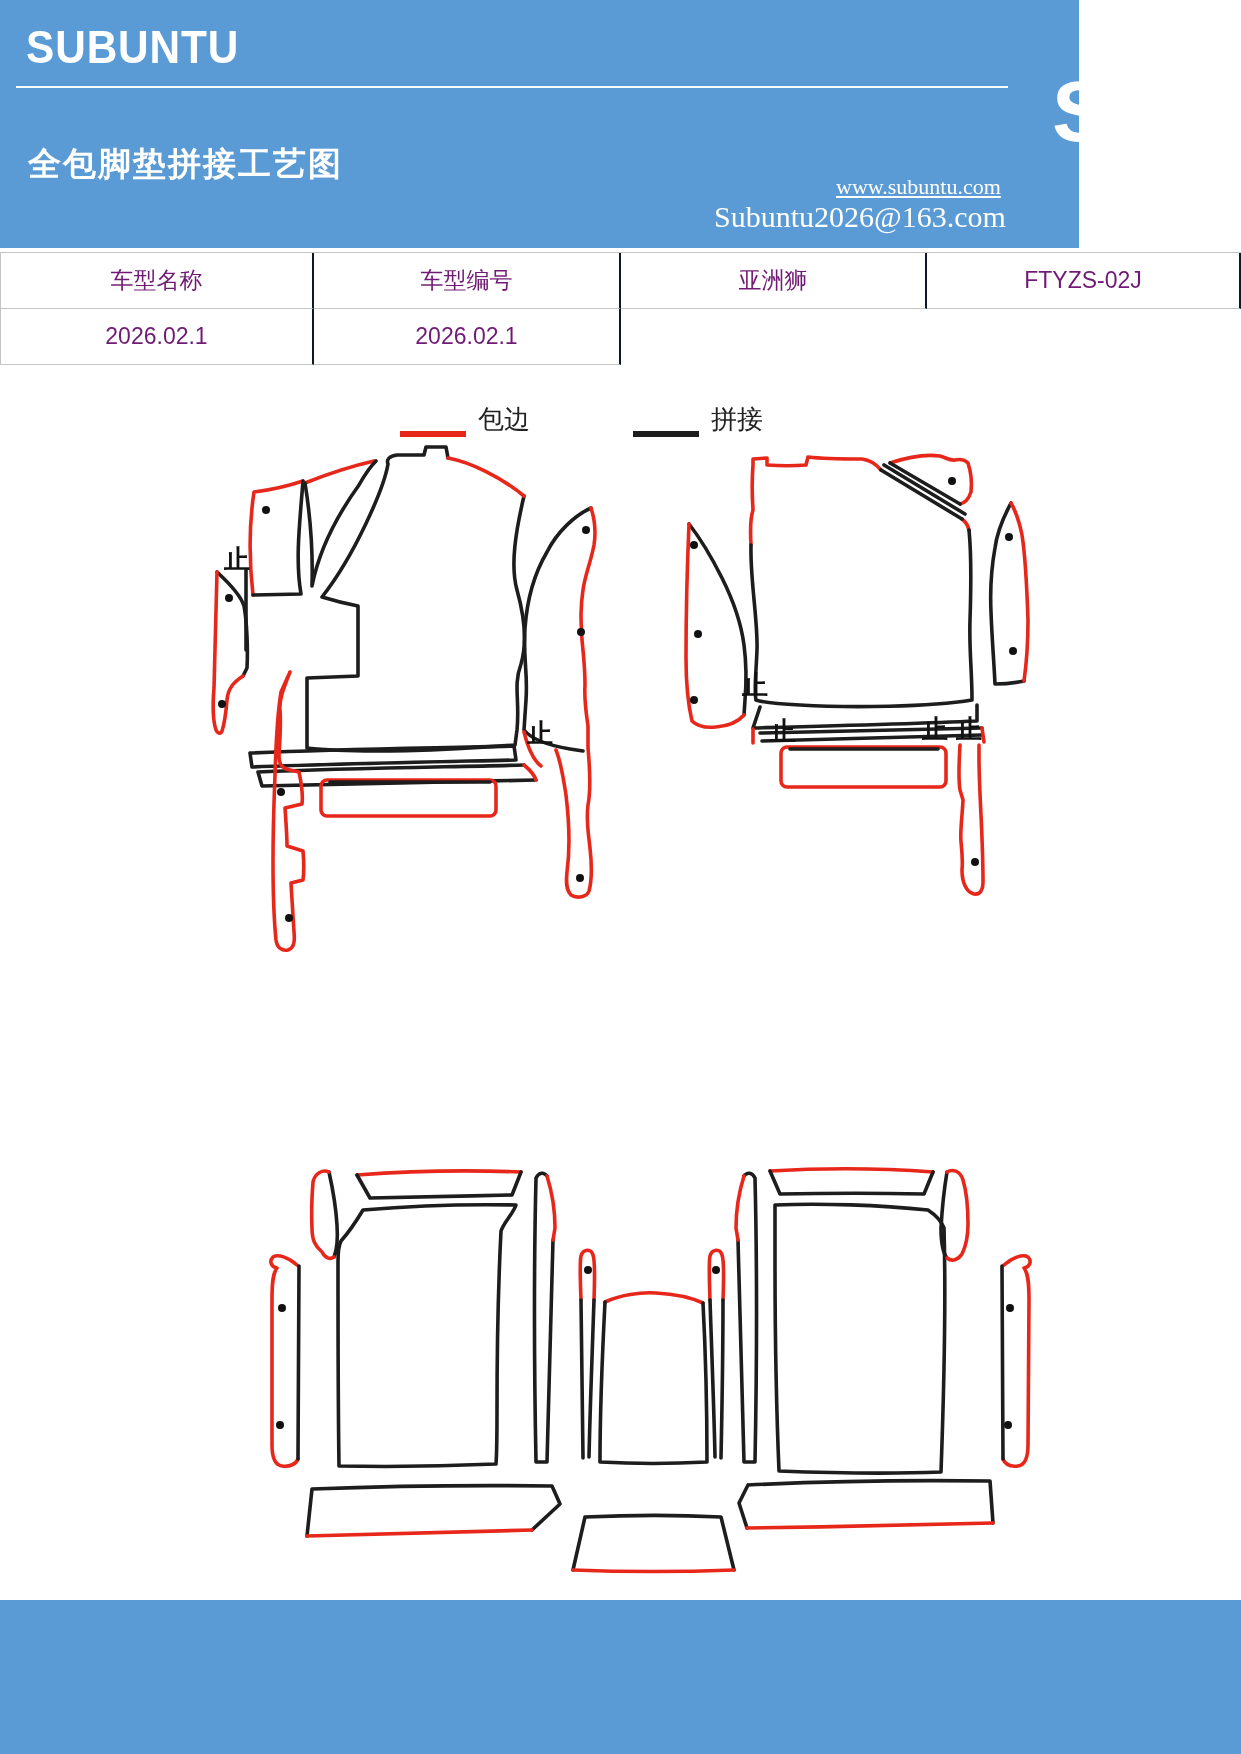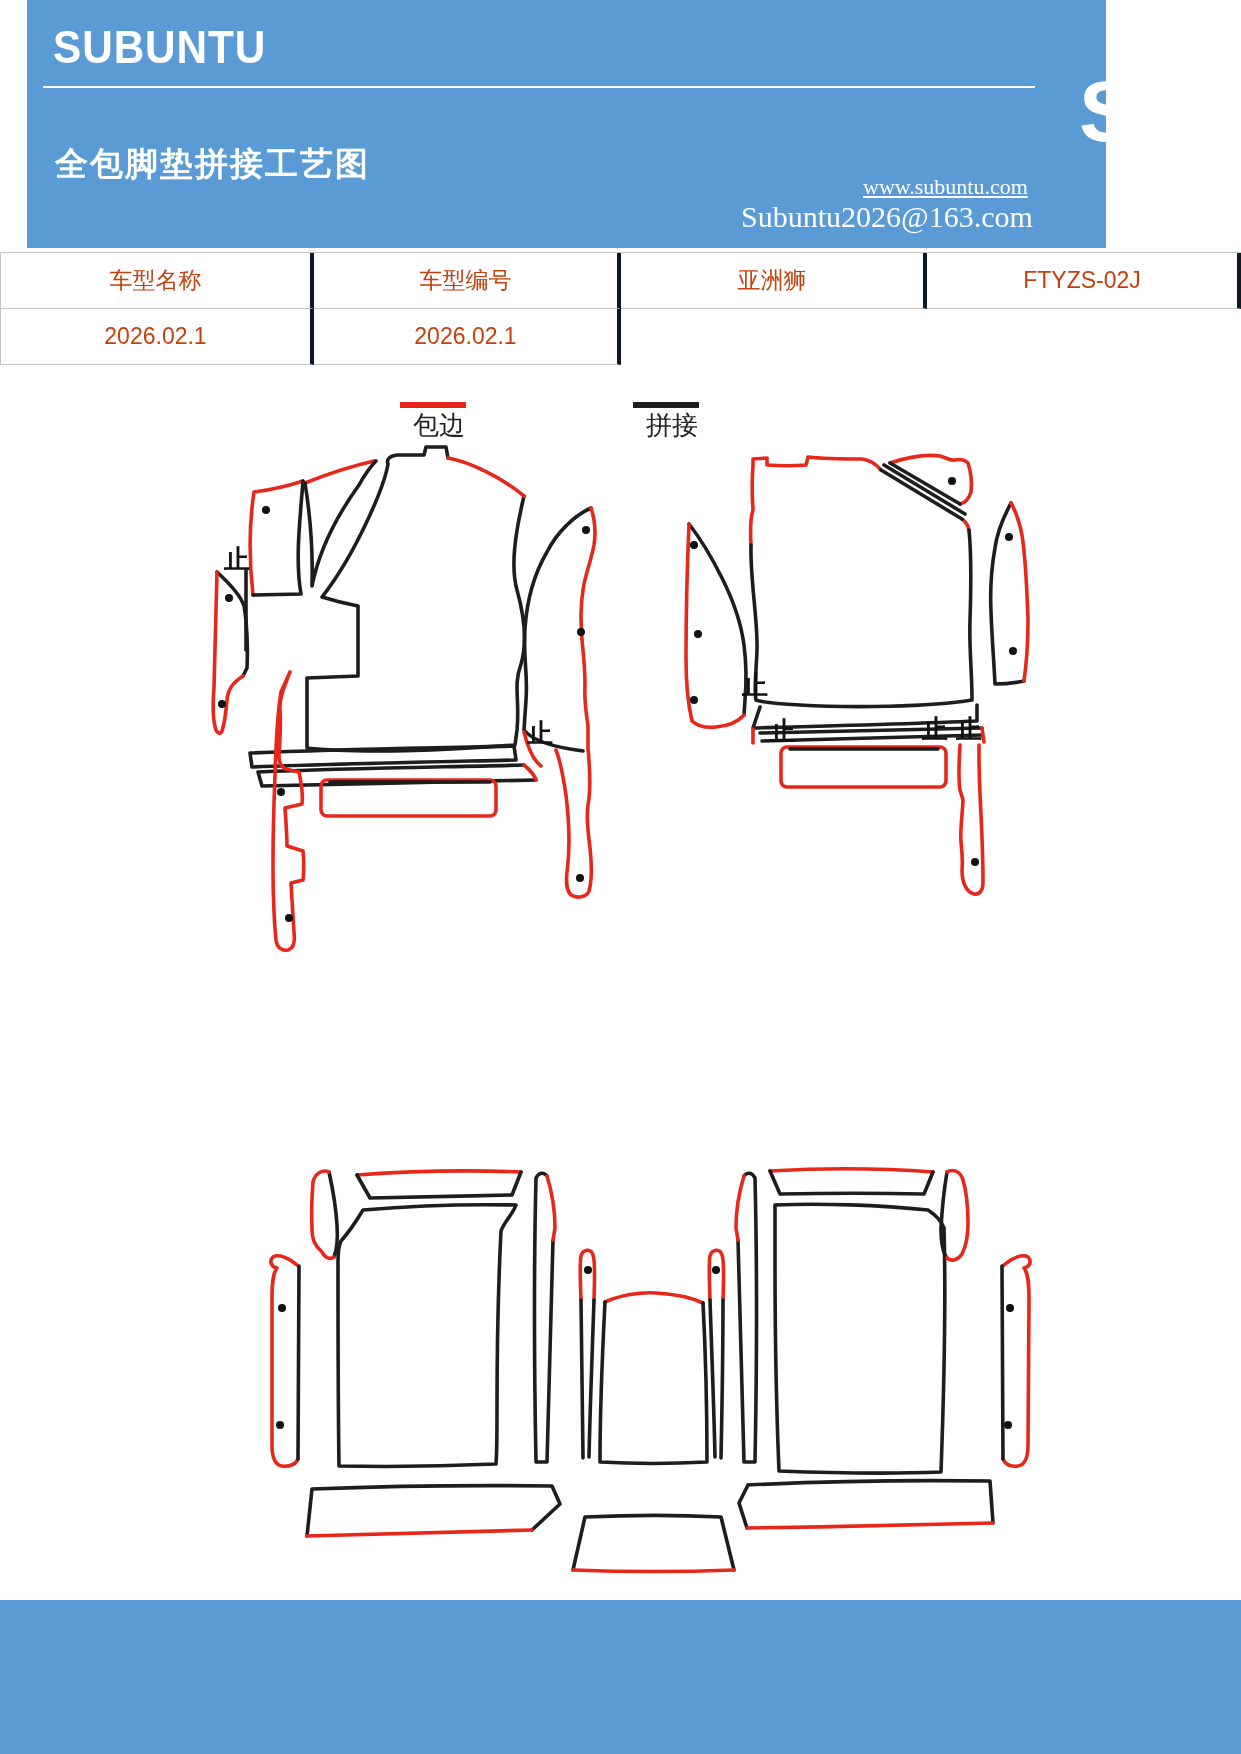--- a/index.html
+++ b/index.html
@@ -1,40 +1,40 @@
 <!DOCTYPE html>
 <html><head>
 <meta charset="utf-8">
 <style>
   html,body{margin:0;padding:0;background:#888;}
   .page{position:relative;width:1241px;height:1754px;background:#ffffff;
         font-family:"Liberation Sans","DejaVu Sans",sans-serif;overflow:hidden;margin:0 auto;}
   
-  .banner{position:absolute;left:0;top:0;width:1079px;height:248px;background:#5b9bd5;margin-left:27px;}
+  .banner{position:absolute;left:0;top:0;width:1079px;height:248px;background:#5b9bd5;}
   .brand{position:absolute;left:26px;top:20px;color:#fff;font-size:46px;font-weight:bold;
          letter-spacing:1px;transform:scaleX(.92);transform-origin:left;}
   .hairline{position:absolute;left:16px;top:86px;width:992px;height:2px;background:#fff;}
   .hdr-company{position:absolute;left:715px;top:98px;width:300px;color:#fff;font-size:25px;
                font-family:"Liberation Serif","DejaVu Serif",serif;}
   .hdr-title{position:absolute;left:28px;top:142px;color:#fff;font-size:33px;font-weight:bold;
              font-family:"Liberation Serif","DejaVu Serif",serif;letter-spacing:2px;}
   .sop{position:absolute;left:1052px;top:62px;color:#fff;font-size:86px;font-weight:bold;
        font-family:Liberation Sans, sans-serif;letter-spacing:-2px;}
   .hdr-site{position:absolute;left:836px;top:174px;color:#fff;font-size:22px;
             font-family:"Liberation Serif","DejaVu Serif",serif;text-decoration:underline;}
   .hdr-mail{position:absolute;left:700px;top:200px;width:320px;color:#fff;font-size:30px;
             font-family:"Liberation Serif","DejaVu Serif",serif;text-align:center;}
   
   .info{position:absolute;left:0px;top:252px;width:1240px;height:112px;
         display:grid;grid-template-columns:313px 307px 306px 314px;grid-template-rows:56px 56px;
         border-top:1px solid #c4c4c4;border-left:1px solid #c4c4c4;}
-  .info .cell{border-right:4px solid #0f172a;border-bottom:1px solid #c4c4c4;
-        display:flex;align-items:center;justify-content:center;font-size:23px;color:#c2410c;}
-  
-  .legend-item{position:absolute;display:flex;align-items:center;flex-direction:column;}
+  .info .cell{border-right:2px solid #0f172a;border-bottom:1px solid #c4c4c4;
+        display:flex;align-items:center;justify-content:center;font-size:23px;color:#701a75;}
+  
+  .legend-item{position:absolute;display:flex;align-items:flex-end;}
   .seg{width:66px;height:6px;}
   .seg-red{background:#e8271b;}
   .seg-black{background:#1d1d1d;}
   .legend-label{margin-left:12px;font-size:26px;color:#222;
         font-family:"Liberation Serif","DejaVu Serif",serif;}
   
   .diagram{position:absolute;left:0;top:0;width:1241px;height:1754px;}
   .diagram path{fill:none;stroke-linecap:round;stroke-linejoin:round;}
   .red{stroke:#e8271b;stroke-width:3.6;}
   .blk{stroke:#1d1d1d;stroke-width:3.6;}

